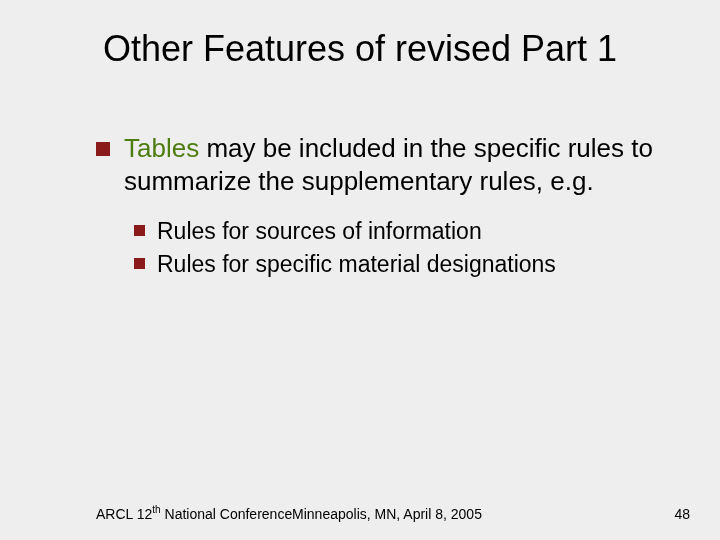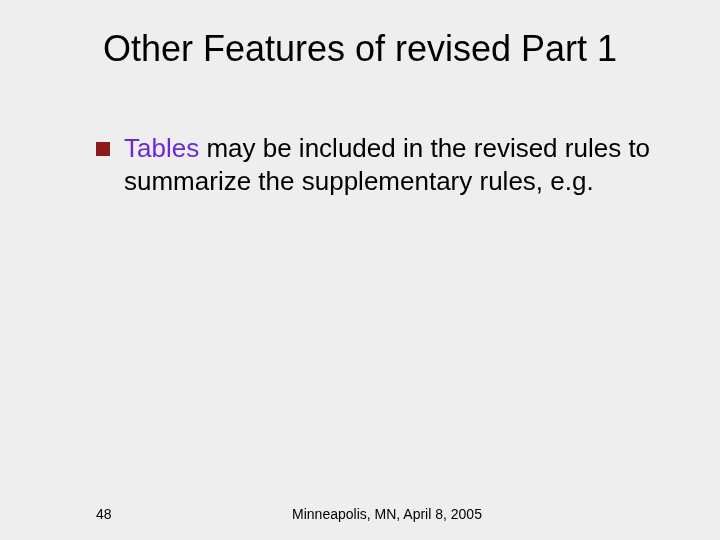--- a/index.html
+++ b/index.html
@@ -56,21 +56,21 @@
     margin-bottom:4px;
   }
   .sub-bullet .sq {
     width:11px; height:11px;
     background:#8b1a1a;
     flex:0 0 auto;
     margin-top:8px;
     margin-right:12px;
   }
   .keyword {
-    color:#6d28d9;
+    color:#4d7c0f;
   }
   .footer {
     position:absolute;
     left:96px; right:30px;
     bottom:18px;
     font-size:14px;
     color:#000;
     display:flex;
     justify-content:space-between;
     align-items:flex-end;
@@ -83,25 +83,38 @@
 <body>
 
 <div class="slide">
   <div class="title">Other Features of revised Part 1</div>
 
   <div class="content">
 
     <div class="bullet">
       <div class="sq"></div>
       <div class="txt">
-        <span class="keyword">Tables</span><span> may be included in the revised rules to summarize the supplementary rules, e.g.</span>
+        <span class="keyword">Tables</span><span> may be included in the specific rules to summarize the supplementary rules, e.g.</span>
       </div>
     </div>
 
+    <div class="sub-bullets">
+      <div class="sub-bullet">
+        <div class="sq"></div>
+        <div>Rules for sources of information</div>
+      </div>
+      <div class="sub-bullet">
+        <div class="sq"></div>
+        <div>Rules for specific material designations</div>
+      </div>
+    </div>
 
 
   </div>
 
   <div class="footer">
     <div class="center">Minneapolis, MN, April 8, 2005</div>
+    <div class="left">
+      <span>ARCL 12</span><span class="sup">th</span><span> National Conference</span>
+    </div>
     <div class="right">48</div>
   </div>
 </div>
 
 </body></html>

